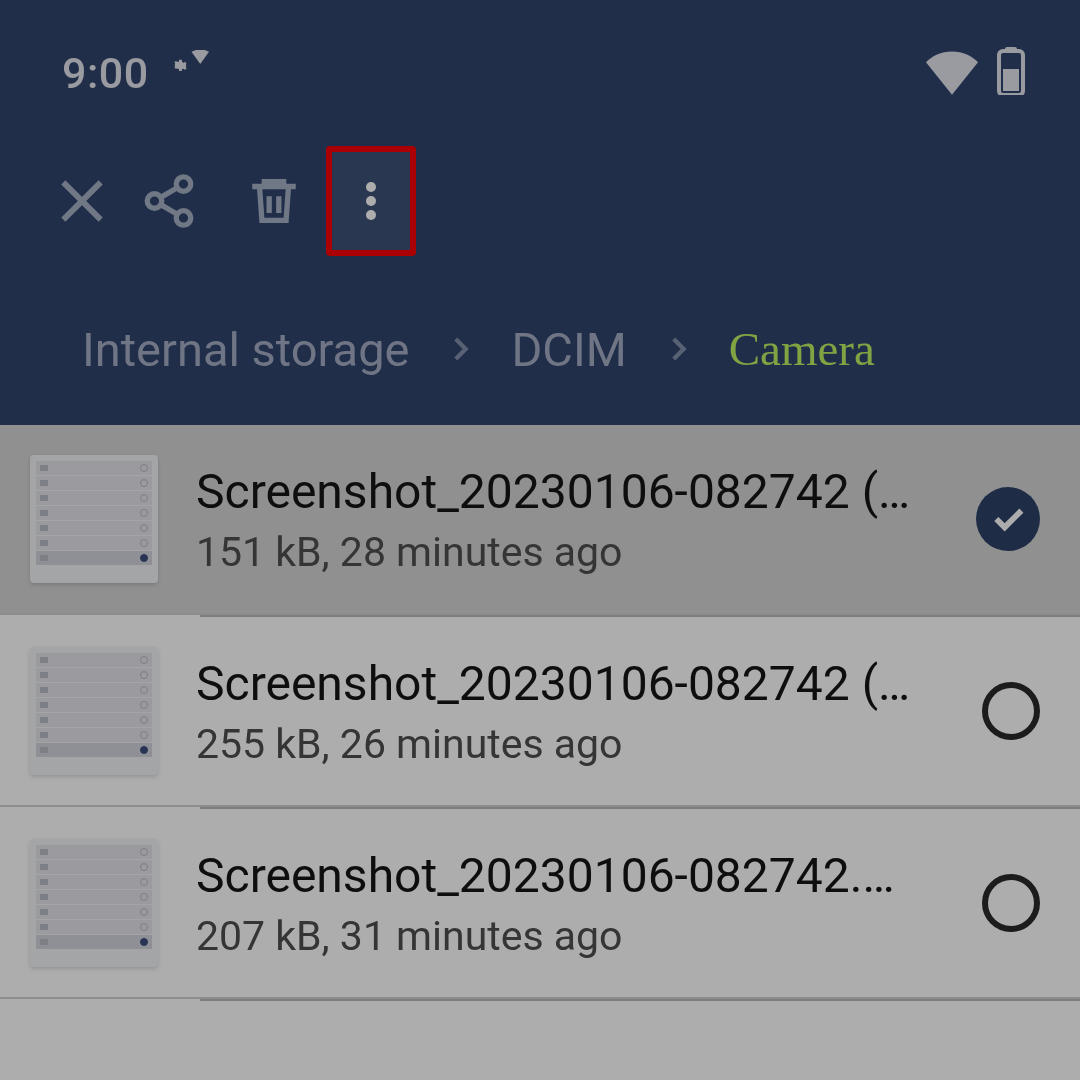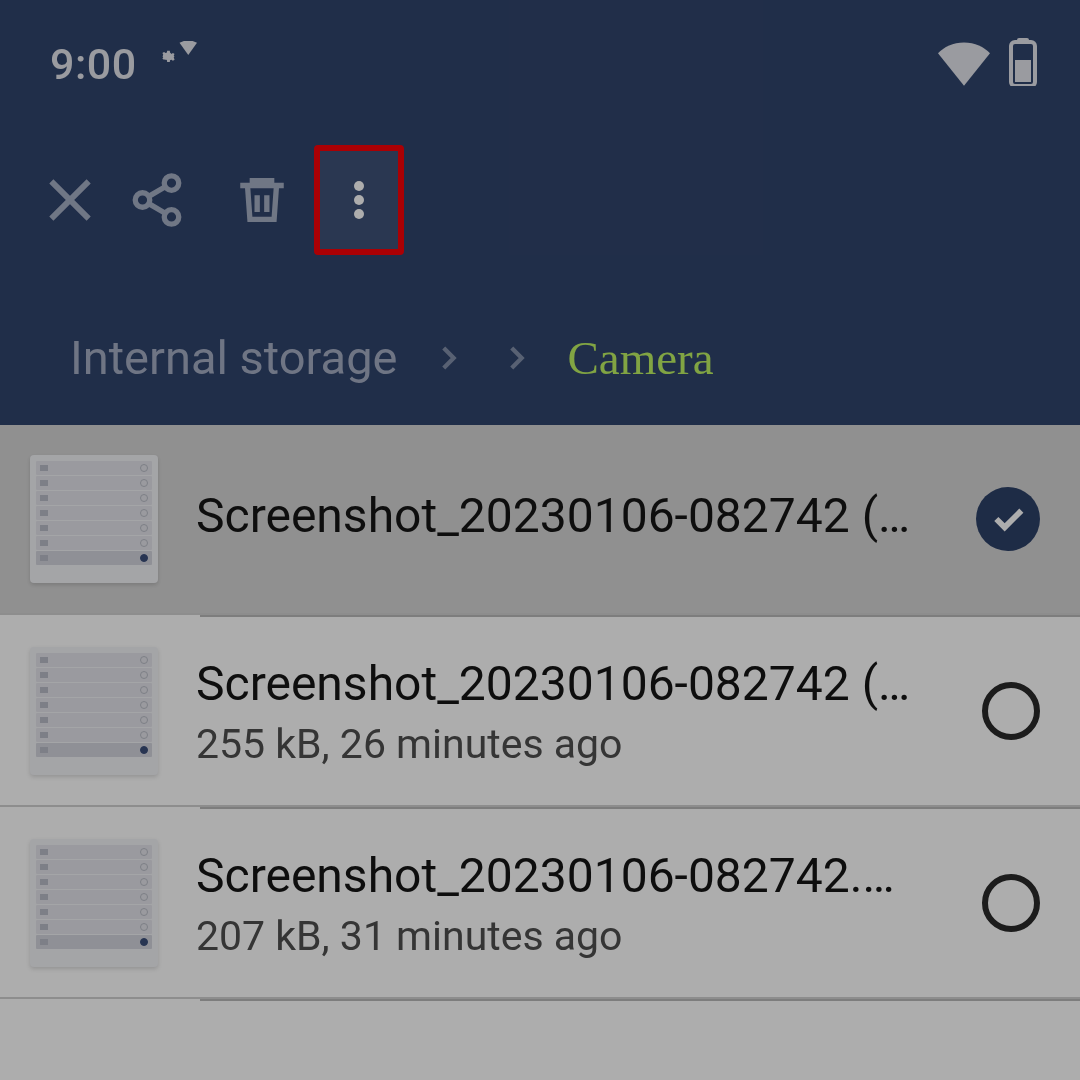--- a/index.html
+++ b/index.html
@@ -5,21 +5,21 @@
   * { box-sizing: border-box; margin: 0; padding: 0; }
   html, body { width: 1080px; height: 1080px; font-family: Roboto, Arial, sans-serif; overflow: hidden; }
   body { background: #ffffff; position: relative; }
 
   .header {
     background: #30446c;
     color: #b9c0d0;
     height: 425px;
     display: flex;
     flex-direction: column;
-    padding: 0;
+    padding: 12px;
   }
 
   .statusbar {
     display: flex;
     justify-content: space-between;
     align-items: center;
     padding: 18px 42px 0 50px;
     height: 110px;
   }
   .status-left { display: flex; align-items: center; gap: 18px; }
@@ -172,20 +172,21 @@
           <circle cx="12" cy="19" r="2.5"></circle>
         </svg>
     </div>
   </div>
 
   <div class="breadcrumb">
     <span class="crumb">Internal storage</span>
     <svg class="chev" viewBox="0 0 24 24" fill="none" stroke="#a6b0c5" stroke-width="3">
         <path d="M9 5l7 7-7 7"></path>
       </svg>
+    <span class="crumb">DCIM</span>
     <svg class="chev" viewBox="0 0 24 24" fill="none" stroke="#a6b0c5" stroke-width="3">
         <path d="M9 5l7 7-7 7"></path>
       </svg>
     <span class="crumb-current">Camera</span>
   </div>
 </div>
 
 <div class="list">
 
   <div class="row row-sel-bg">
@@ -193,20 +194,21 @@
       <div class="tline"></div>
         <div class="tline"></div>
         <div class="tline"></div>
         <div class="tline"></div>
         <div class="tline"></div>
         <div class="tline"></div>
         <div class="tline last"></div>
     </div>
     <div class="fileinfo">
       <div class="fname">Screenshot_20230106-082742 (2).p…</div>
+      <div class="fmeta">151 kB, 28 minutes ago</div>
     </div>
     <div class="check">
       <svg width="40" height="40" viewBox="0 0 24 24" fill="none" stroke="#fff" stroke-width="3.5">
           <path d="M5 12l5 5L20 7"></path>
         </svg>
     </div>
   </div>
 
   <div class="divider"></div>
 

